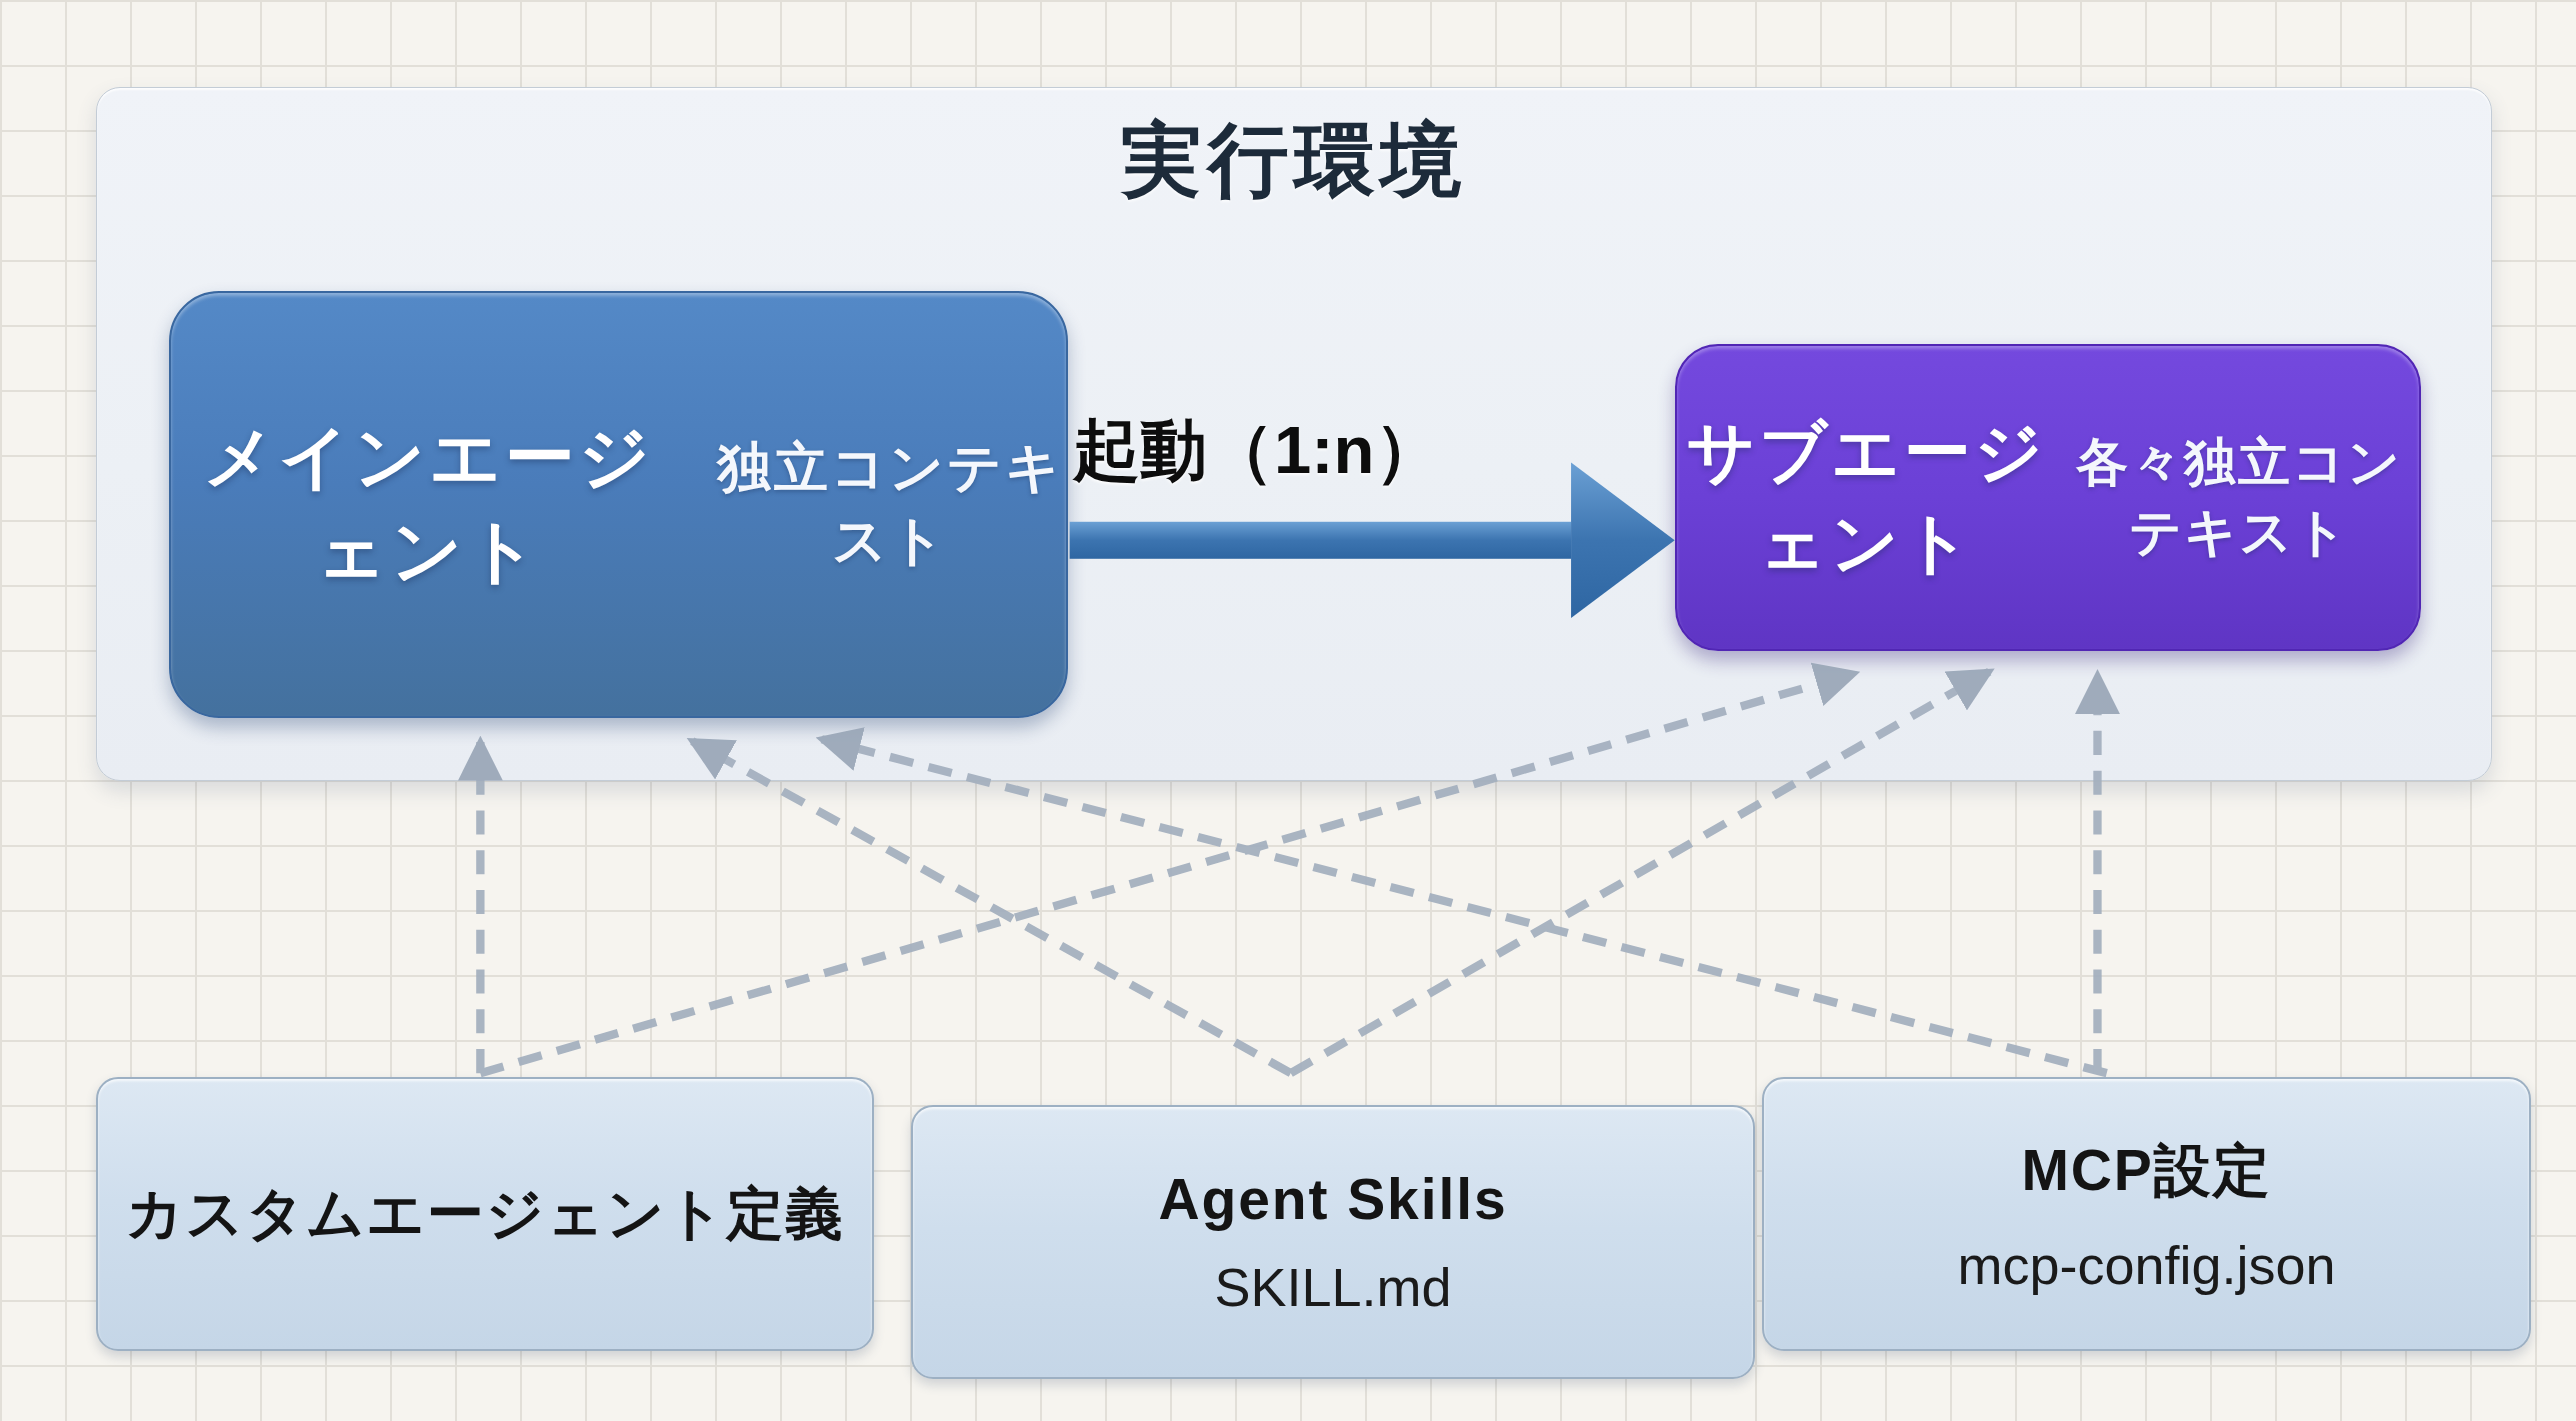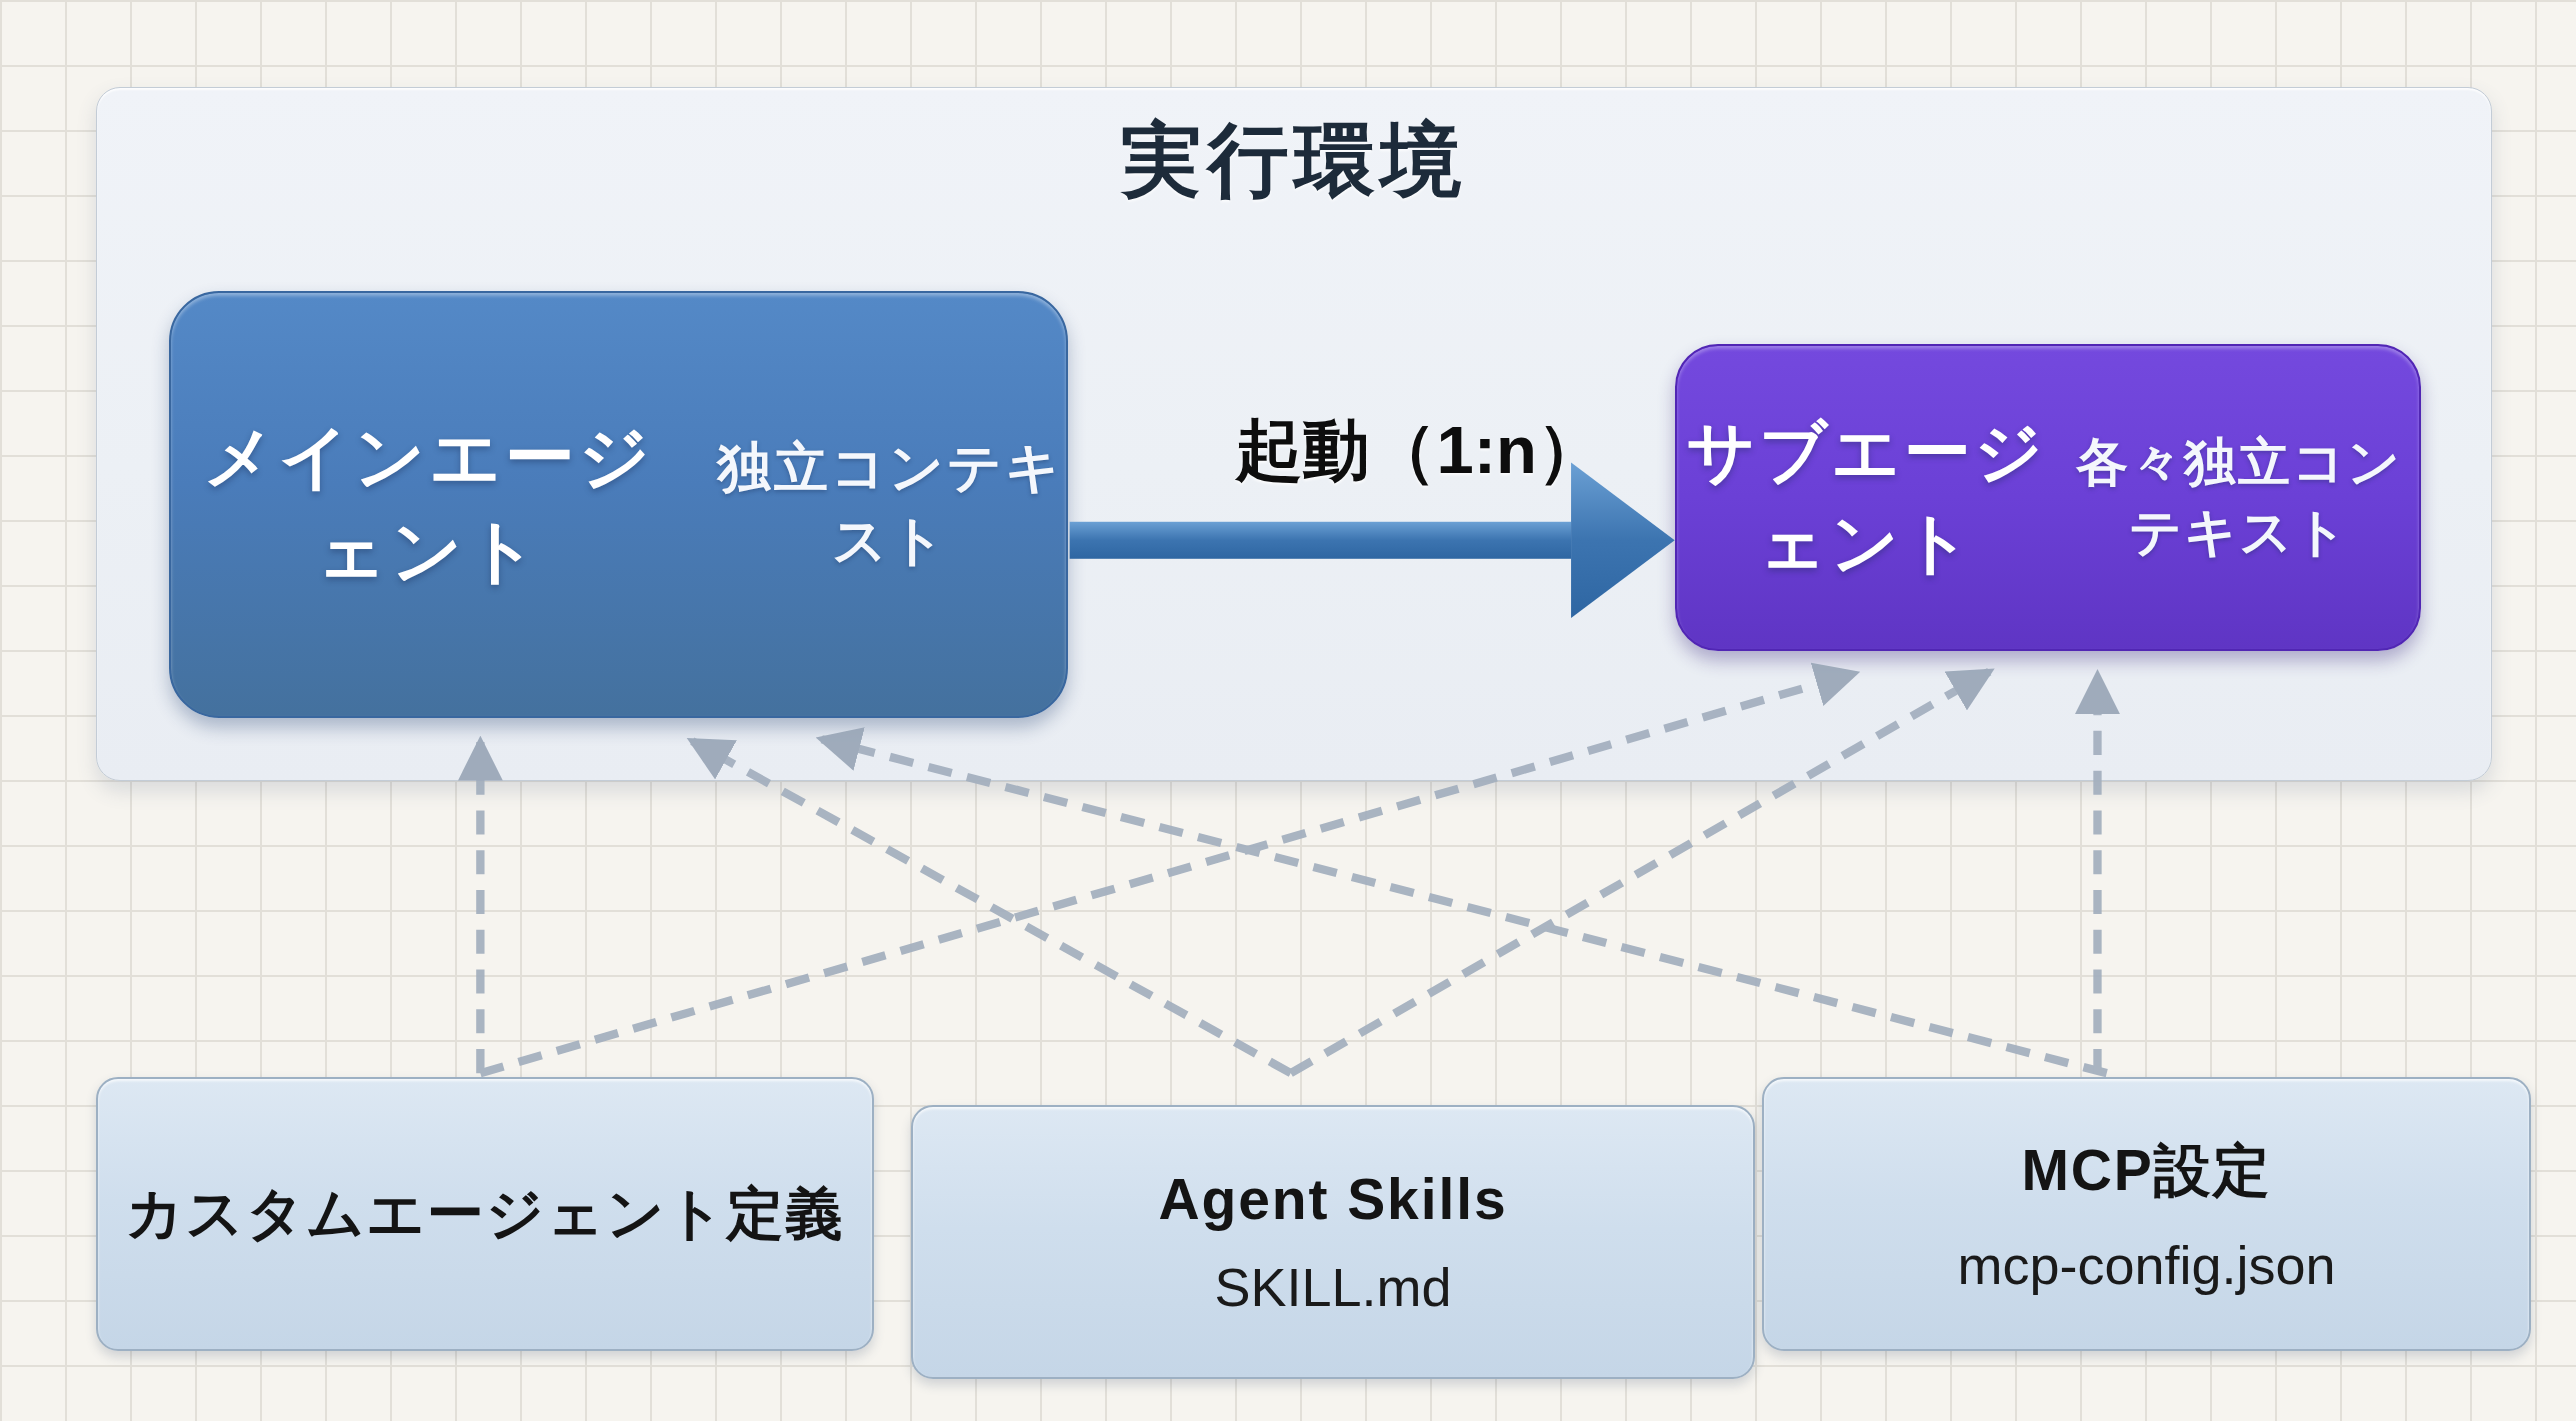--- a/index.html
+++ b/index.html
@@ -76,21 +76,21 @@
     border-radius:43px;
     box-shadow:0 9.3px 16.7px rgba(50,30,120,.32), inset 0 2.8px 3.7px rgba(255,255,255,.30);
     gap:3px;
   }
   .sub-agent .node-title{font-size:67px;letter-spacing:3.7px;}
   .sub-agent .node-subtitle{font-size:52px;letter-spacing:1.9px;}
 
   .launch-label{
     position:absolute;
     left:1073px;top:405px;width:531px;
-    text-align:right;
+    text-align:left;
     font-size:67px;font-weight:700;
     color:#0d0d0d;
     text-shadow:0 1.9px 2.8px rgba(255,255,255,.85);
     white-space:nowrap;
   }
 
   .resource{
     position:absolute;
     top:1077px;height:274px;
     display:flex;flex-direction:column;justify-content:center;align-items:center;

